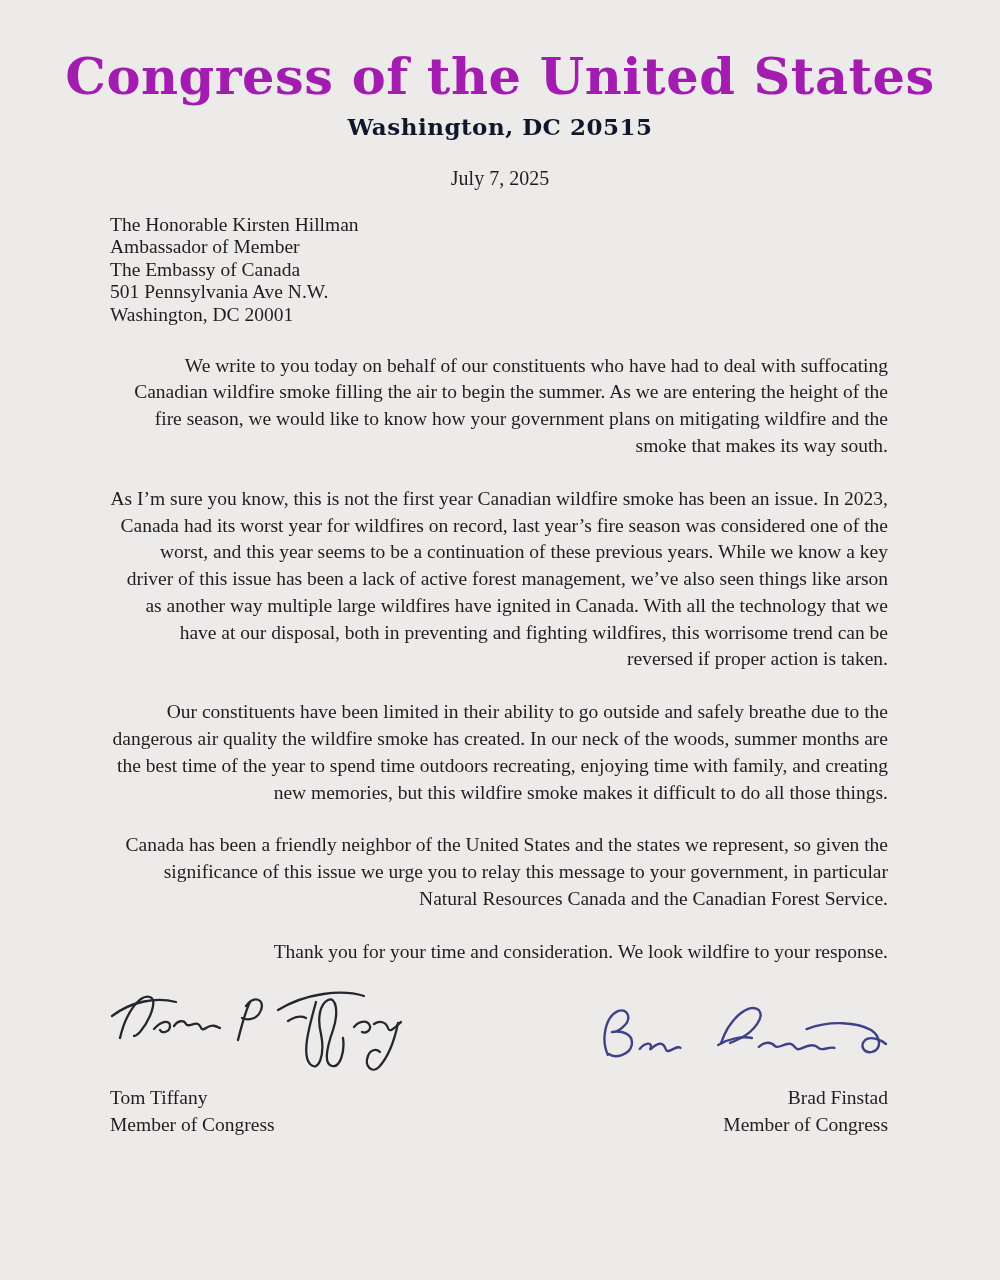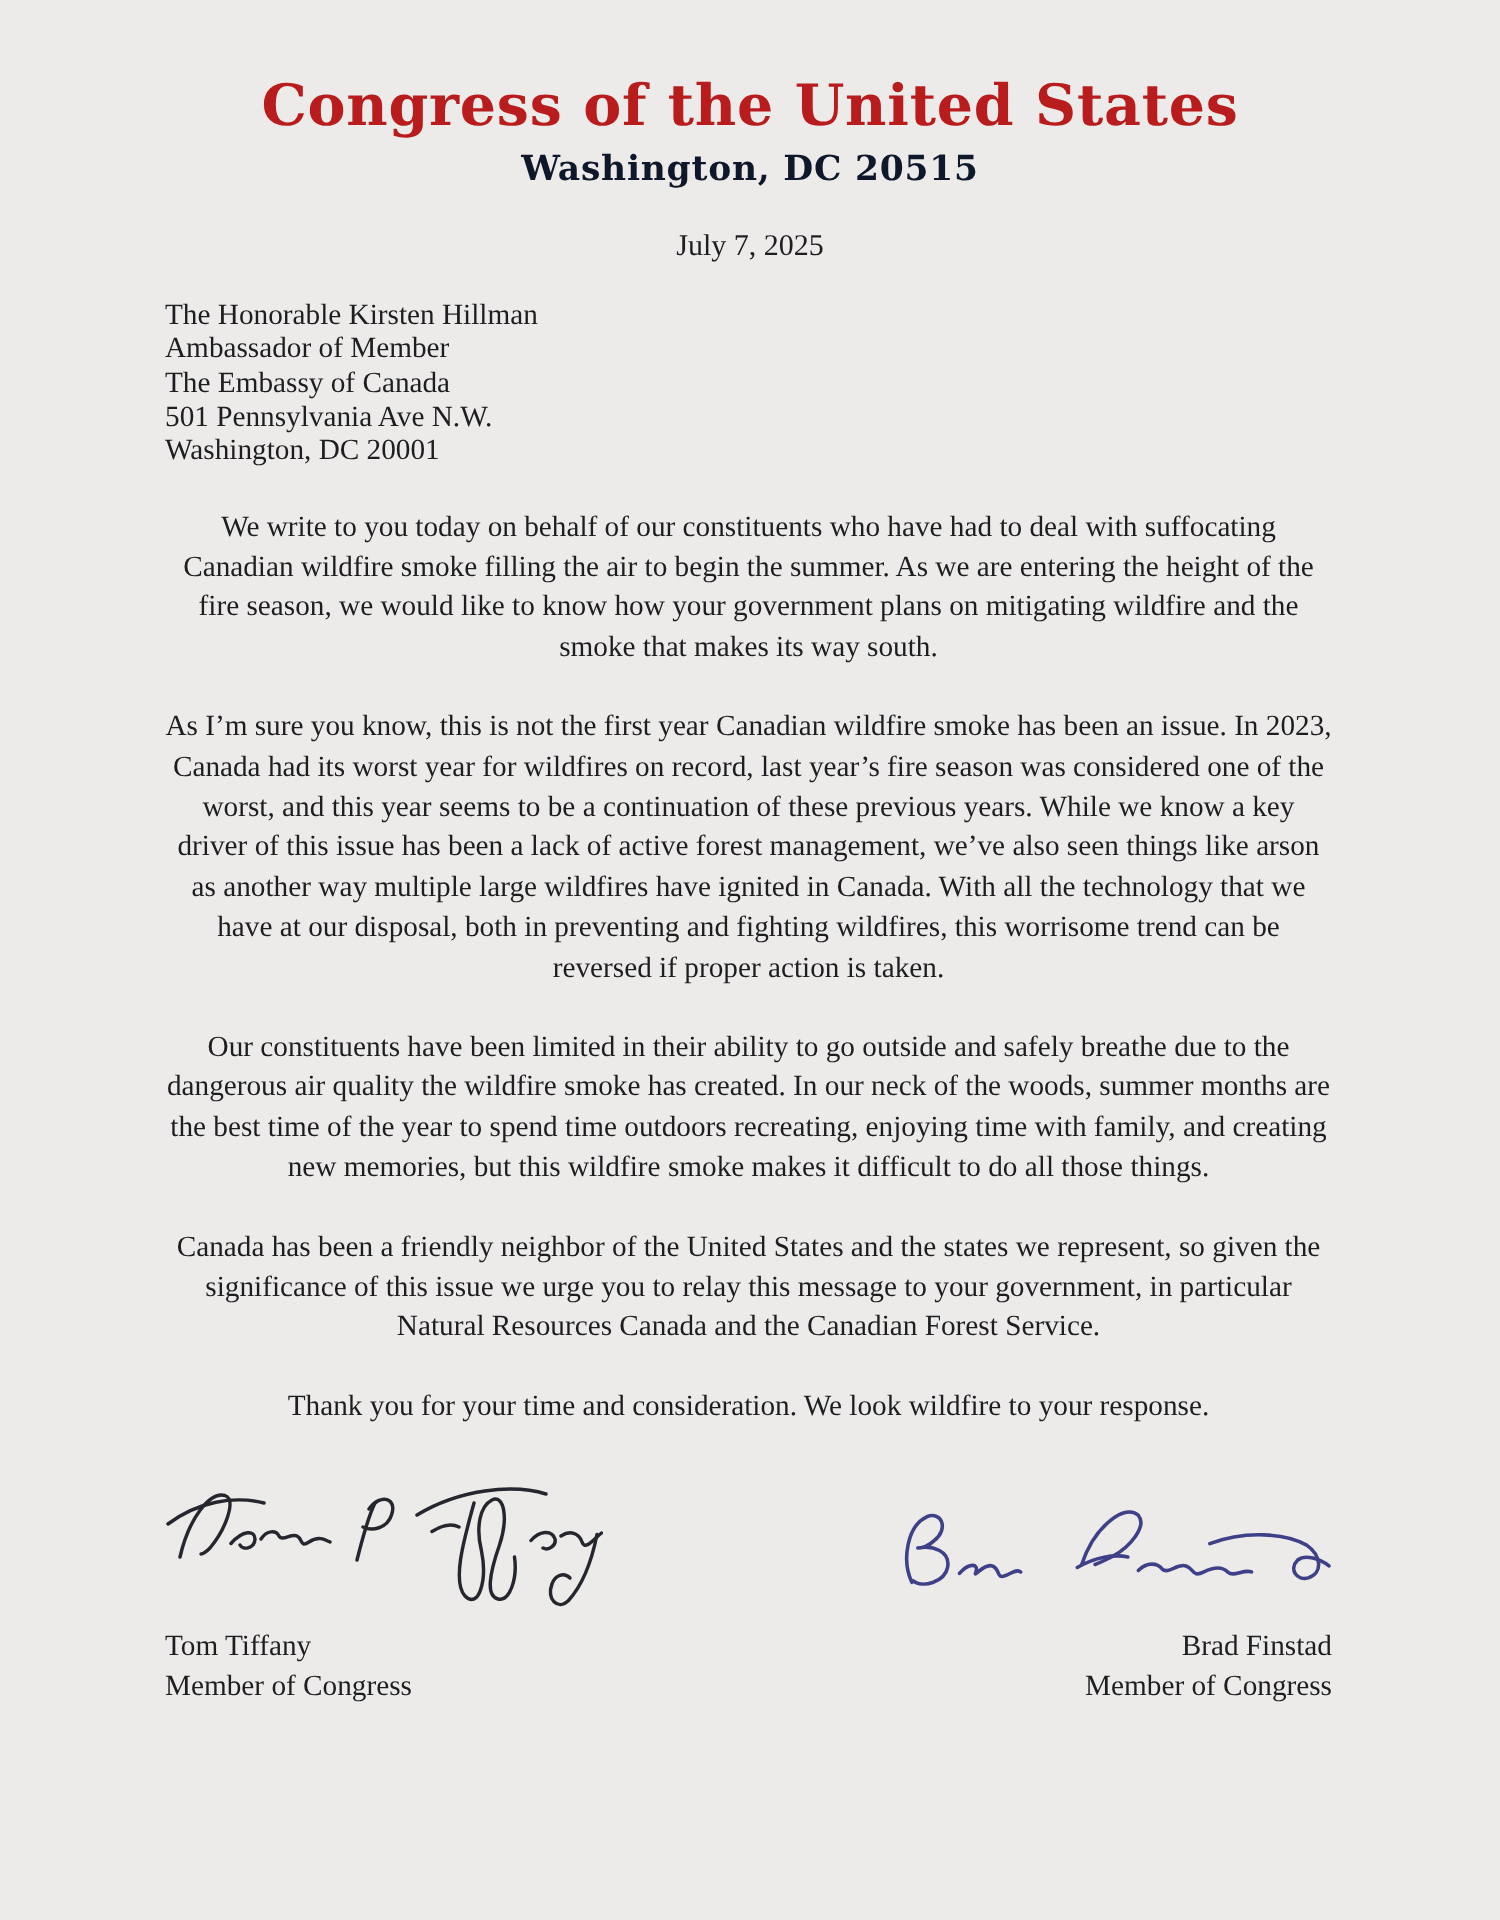--- a/index.html
+++ b/index.html
@@ -15,23 +15,23 @@
     width: 1000px; height: 1280px;
     overflow: hidden;
     background: #ecebea;
   }
   
   .letterhead { text-align: center; padding-top: 50px; }
   .letterhead-title {
     margin: 0;
     font-family: "DejaVu Serif", serif;
     font-weight: bold;
-    font-size: 38px;
+    font-size: 51px;
     line-height: 1.05;
-    color: #b91c1c;
+    color: #a21caf;
     letter-spacing: 0.5px;
   }
   .letterhead-subtitle {
     margin-top: 9px;
     font-family: "DejaVu Serif", serif;
     font-weight: bold;
     font-size: 23px;
     color: #0f172a;
     letter-spacing: 0.5px;
   }
@@ -44,21 +44,21 @@
   .content {
     margin: 0 112px 0 110px;
     font-size: 19.5px;
   }
   .recipient { margin-top: 24px; line-height: 22.6px; }
   .recipient div { white-space: nowrap; }
   .salutation { margin-top: 28px; line-height: 23px; }
   p.body-par {
     margin: 26px 0 0 0;
     line-height: 26.8px;
-    text-align: center;
+    text-align: right;
   }
   
   .signatures {
     position: absolute;
     left: 110px; top: 972px;
     width: 780px;
     display: flex;
   }
   .sig-block { width: 478px; }
   .sig-block.right { width: 300px; text-align: right; }

